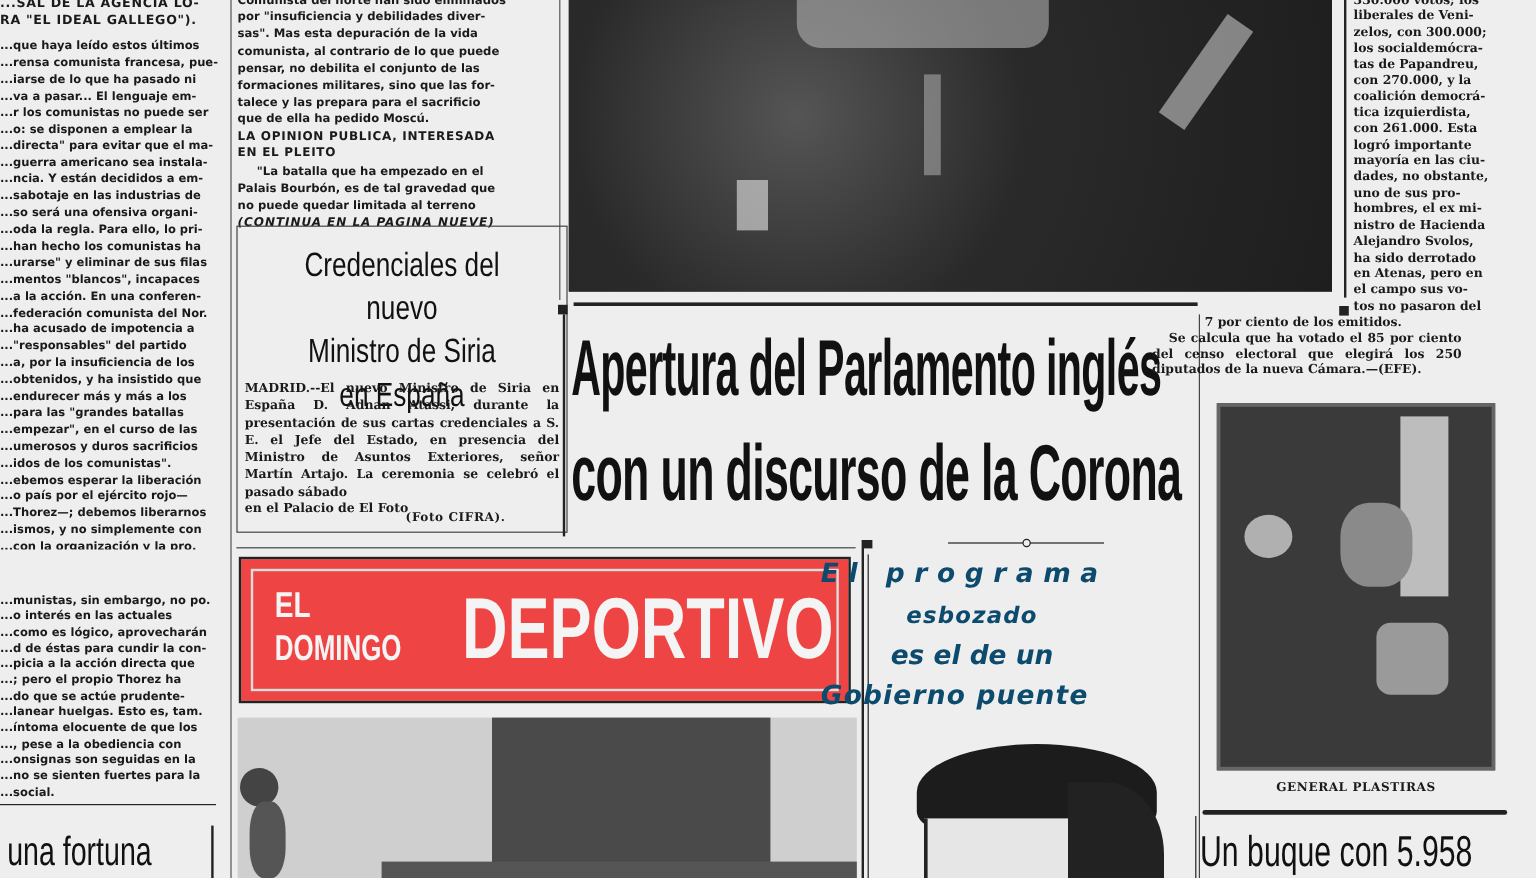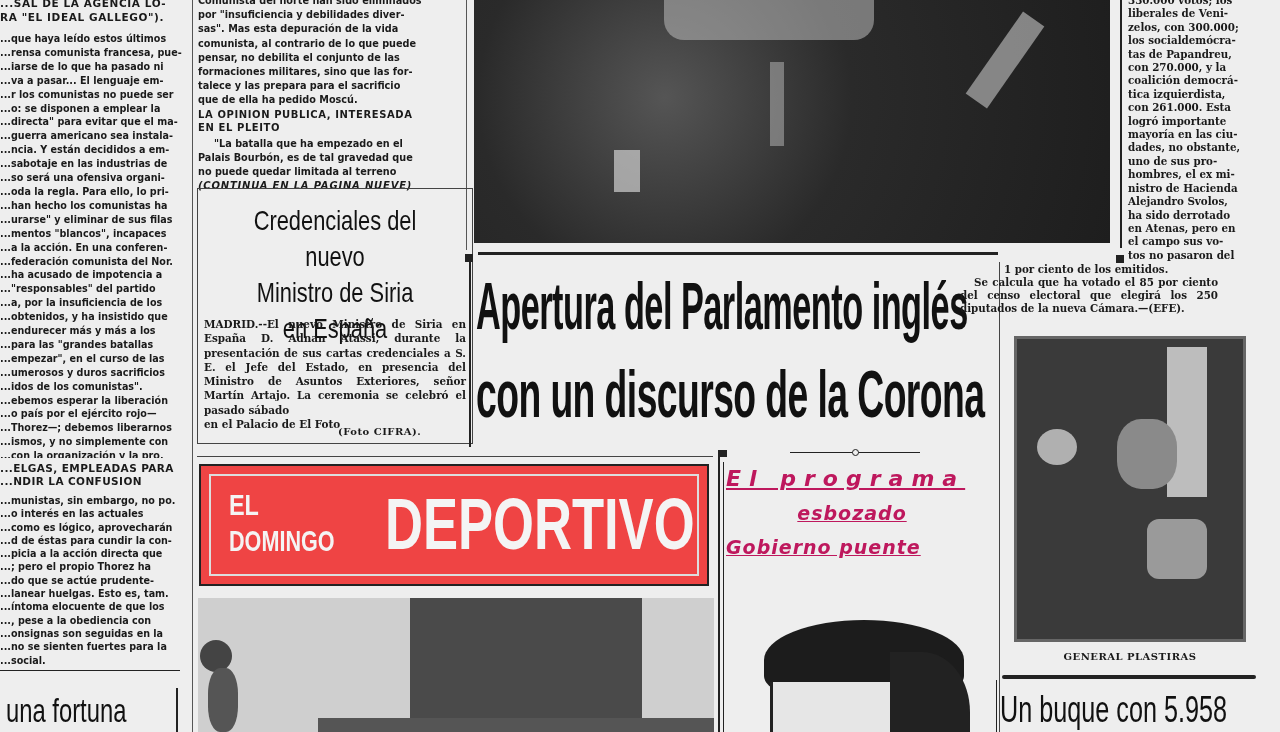--- a/index.html
+++ b/index.html
@@ -42,22 +42,20 @@
 ...empezar", en el curso de las
 ...umerosos y duros sacrificios
 ...idos de los comunistas".
 ...ebemos esperar la liberación
 ...o país por el ejército rojo—
 ...Thorez—; debemos liberarnos
 ...ismos, y no simplemente con
 ...con la organización y la pro.
 ...cuando es la acción directa lo
 ...pone.</div>
-  <div class="abs bodytext" style="left:0;top:462px;width:186px;font-size:10.5px;line-height:13px;letter-spacing:0.4px;">...ELGAS, EMPLEADAS PARA
-...NDIR LA CONFUSION</div>
   <div class="abs bodytext" style="left:0;top:494px;width:186px;font-size:9.6px;line-height:13.3px;">...munistas, sin embargo, no po.
 ...o interés en las actuales
 ...como es lógico, aprovecharán
 ...d de éstas para cundir la con-
 ...picia a la acción directa que
 ...; pero el propio Thorez ha
 ...do que se actúe prudente-
 ...lanear huelgas. Esto es, tam.
 ...íntoma elocuente de que los
 ..., pese a la obediencia con
@@ -124,24 +122,25 @@
   <div class="abs" style="left:120px;top:120px;width:396px;height:14px;background:#555;"></div>
   <div class="abs" style="left:2px;top:42px;width:32px;height:32px;background:#444;border-radius:50%;"></div>
   <div class="abs" style="left:10px;top:70px;width:30px;height:64px;background:#555;border-radius:40%;"></div>
 </div>
 <div class="abs rule" style="left:718px;top:450px;width:2px;height:282px;"></div>
 
 <div class="abs rule" style="left:720px;top:450px;width:7px;height:7px;"></div>
 <div class="abs rule" style="left:790px;top:452px;width:130px;height:1px;"></div>
 <div class="abs" style="left:852px;top:449px;width:5px;height:5px;border:1px solid #222;border-radius:50%;background:#eee;"></div>
 <div class="abs rule" style="left:723px;top:462px;width:1px;height:270px;"></div>
-<div class="abs" style="left:726px;top:462px;width:270px;font-family:'DejaVu Sans',sans-serif;font-weight:bold;font-style:italic;color:#be185d;text-decoration:underline;">
+<div class="abs" style="left:684px;top:462px;width:270px;font-family:'DejaVu Sans',sans-serif;font-weight:bold;font-style:italic;color:#0c4a6e;">
   <div style="font-size:22px;line-height:34px;letter-spacing:8px;white-space:nowrap;">El programa</div>
   <div style="font-size:19px;line-height:34px;text-align:center;letter-spacing:1px;padding-right:18px;">esbozado</div>
-  <div style="font-size:19px;line-height:34px;letter-spacing:1px;white-space:nowrap;">Gobierno puente</div>
+  <div style="font-size:22px;line-height:34px;text-align:center;padding-right:18px;">es el de un</div>
+  <div style="font-size:22px;line-height:34px;letter-spacing:1px;white-space:nowrap;">Gobierno puente</div>
 </div>
 <div class="abs" style="left:730px;top:612px;width:266px;height:120px;overflow:hidden;">
   <div class="abs" style="left:34px;top:8px;width:200px;height:80px;background:#1c1c1c;border-radius:50% 50% 30% 30%;"></div>
   <div class="abs" style="left:40px;top:70px;width:150px;height:80px;background:#e6e6e6;border-left:3px solid #222;"></div>
   <div class="abs" style="left:160px;top:40px;width:80px;height:100px;background:#222;border-radius:0 60% 0 0;"></div>
 </div>
 
 <div class="abs rule" style="left:1120px;top:0;width:2px;height:248px;"></div>
 <div class="abs bodytext serif" style="left:1128px;top:-6px;width:134px;font-size:10.3px;line-height:13.4px;text-align:justify;">330.000 votos; los
 liberales de Veni-
@@ -157,21 +156,21 @@
 dades, no obstante,
 uno de sus pro-
 hombres, el ex mi-
 nistro de Hacienda
 Alejandro Svolos,
 ha sido derrotado
 en Atenas, pero en
 el campo sus vo-
 tos no pasaron del</div>
 <div class="abs rule" style="left:1116px;top:255px;width:8px;height:8px;"></div>
-<div class="abs bodytext serif" style="left:1004px;top:263px;width:260px;font-size:10.3px;line-height:13px;">1 por ciento de los emitidos.</div>
+<div class="abs bodytext serif" style="left:1004px;top:263px;width:260px;font-size:10.3px;line-height:13px;">7 por ciento de los emitidos.</div>
 <div class="abs bodytext serif" style="left:960px;top:276px;width:258px;font-size:10.3px;line-height:13.2px;text-indent:14px;">Se calcula que ha votado el 85 por ciento del censo electoral que elegirá los 250 diputados de la nueva Cámara.—(EFE).</div>
 
 <div class="abs photo" style="left:1014px;top:336px;width:232px;height:306px;border:3px solid #666;box-sizing:border-box;background:#3a3a3a;">
   <div class="abs" style="left:150px;top:8px;width:40px;height:150px;background:#bdbdbd;"></div>
   <div class="abs" style="left:100px;top:80px;width:60px;height:70px;background:#8a8a8a;border-radius:40%;"></div>
   <div class="abs" style="left:130px;top:180px;width:60px;height:60px;background:#9a9a9a;border-radius:20%;"></div>
   <div class="abs" style="left:20px;top:90px;width:40px;height:36px;background:#b0b0b0;border-radius:50%;"></div>
 </div>
 <div class="abs bodytext serif" style="left:1010px;top:650px;width:240px;text-align:center;font-size:10px;letter-spacing:0.5px;">GENERAL PLASTIRAS</div>
 <div class="abs rule" style="left:1002px;top:675px;width:254px;height:4px;border-radius:2px;"></div>

